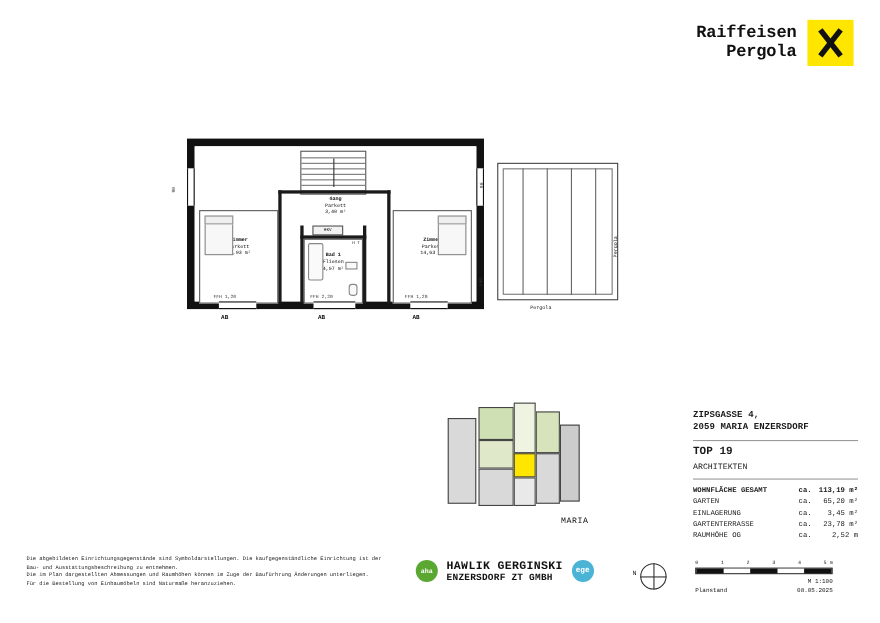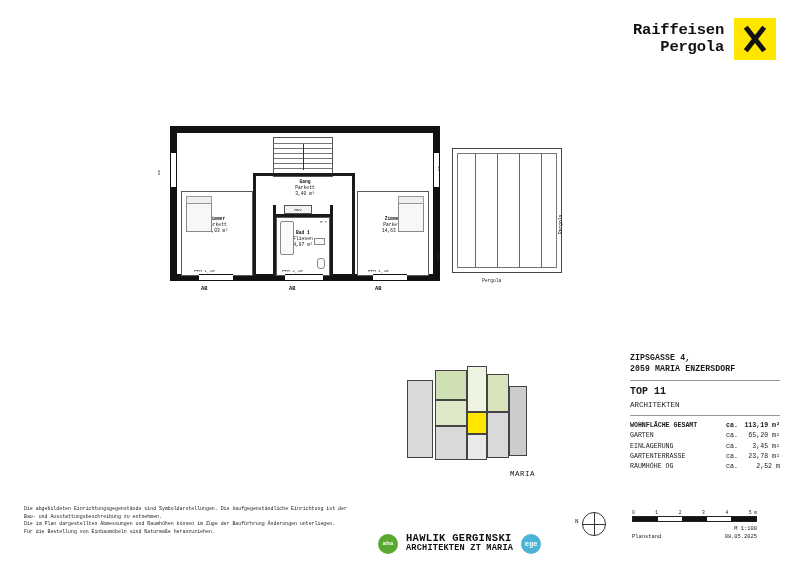--- a/index.html
+++ b/index.html
@@ -133,41 +133,41 @@
     font-size: 7.5px; letter-spacing: 0.5px; color:#111;
   }
 
   
   .info {
     position: absolute;
     left: 630px; top: 352px;
     width: 150px;
   }
   .info .addr {
-    font-weight: bold; font-size: 8.2px; line-height: 1.35; letter-spacing:0.1px;
+    font-weight: bold; font-size: 8.2px; line-height: 1.35; letter-spacing:0.1px;margin-top:20px;
   }
   .hr { border-top: 1px solid #999; margin: 6px 0 5px; }
   .info .top { font-weight: bold; font-size: 10px; }
   .info .floor { font-size: 7.5px; margin-top: 4px; }
   .hr2 { border-top: 1px solid #999; margin: 6px 0 5px; }
 
   .arow { display:flex; font-size:6.6px; line-height:1.55; }
   .arow .k { flex: 1 1 auto; }
   .arow .ca { width: 16px; text-align:left; }
   .arow .v { width: 38px; text-align:right; }
   .arow.total { font-weight: bold; }
 
   
   .foot-legal {
     position:absolute; left: 24px; top: 505px; width: 330px;
     font-size: 4.9px; line-height: 1.55; color:#222;
   }
   .arch {
-    position:absolute; left: 378px; top: 532px;
-    display:flex; align-items:flex-end; gap: 8px;
+    position:absolute; left: 378px; top: 509px;
+    display:flex; align-items:flex-start; gap: 8px;
   }
   .aha {
     width: 20px; height: 20px; border-radius: 50%;
     background: #5aa832; position:relative;
     display:flex; align-items:center; justify-content:center;
   }
   .aha span { color:#fff; font-size:6px; font-weight:bold; }
   .arch-name { font-size: 10.5px; font-weight: bold; letter-spacing:0.3px; line-height:1.15; color:#111; }
   .arch-name .l2 { font-size: 8.6px; letter-spacing: 0.2px; }
   .ege {
@@ -328,21 +328,21 @@
     <div class="blk" style="left:104px;top:20px; width:18px; height:70px; background:#cccccc;"></div>
   </div>
   <div class="lage-cap">MARIA</div>
 
   <div class="info">
     <div class="addr">
       <div>ZIPSGASSE 4,</div>
       <div>2059 MARIA ENZERSDORF</div>
     </div>
     <div class="hr"></div>
-    <div class="top">TOP 11</div>
+    <div class="top">TOP 19</div>
     <div class="floor">ARCHITEKTEN</div>
     <div class="hr2"></div>
 
     <div class="arow total">
       <span class="k">WOHNFLÄCHE GESAMT</span>
       <span class="ca">ca.</span>
       <span class="v">113,19 m²</span>
     </div>
     <div class="arow">
       <span class="k">GARTEN</span>
@@ -369,21 +369,21 @@
   <div class="foot-legal" style="white-space:pre-line;">Die abgebildeten Einrichtungsgegenstände sind Symboldarstellungen. Die kaufgegenständliche Einrichtung ist der Bau- und Ausstattungsbeschreibung zu entnehmen.
 Die im Plan dargestellten Abmessungen und Raumhöhen können im Zuge der Baufürhrung Änderungen unterliegen.
 Für die Bestellung von Einbaumöbeln sind Naturmaße heranzuziehen.</div>
 
   <div class="arch">
     <div class="aha">
       <span>aha</span>
     </div>
     <div class="arch-name">
       <div>HAWLIK GERGINSKI</div>
-      <div class="l2">ARCHITEKTEN ZT MARIA</div>
+      <div class="l2">ENZERSDORF ZT GMBH</div>
     </div>
     <div class="ege">
       <span>ege</span>
     </div>
   </div>
 
   <div class="northsign">
     <div class="circ"></div>
     <div class="nline"></div>
     <div class="nline2"></div>

